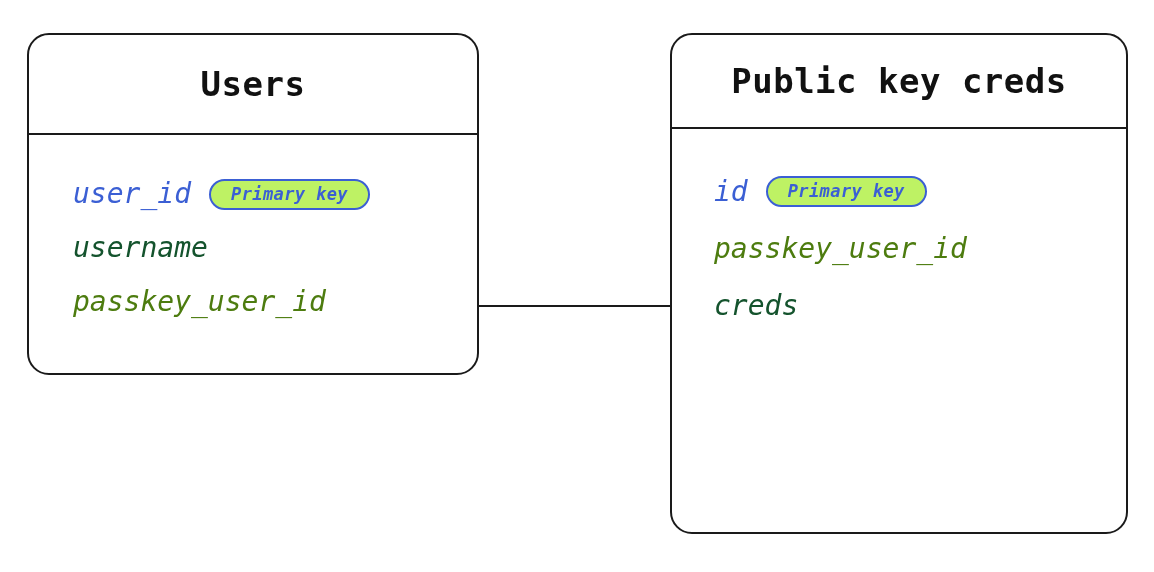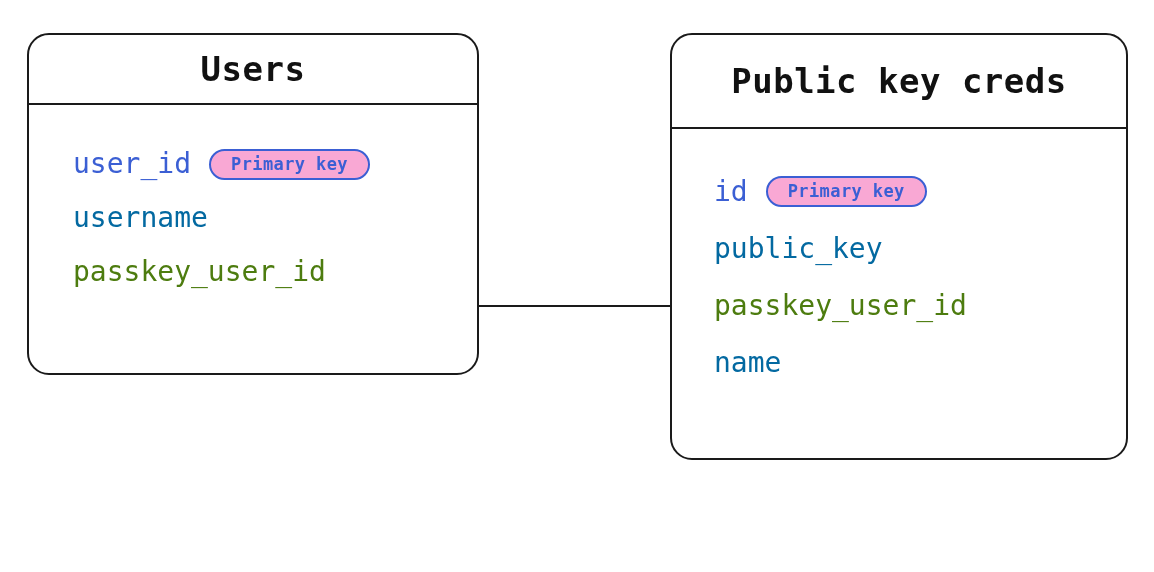--- a/index.html
+++ b/index.html
@@ -60,71 +60,72 @@
   .entity-body {
     box-sizing: border-box;
     width: 100%;
     padding: 0;
   }
 
   .field-row {
     display: flex;
     align-items: center;
     box-sizing: border-box;
+    font-style: italic;
   }
 
   .field-name {
     font-family: "DejaVu Sans Mono", "Liberation Mono", monospace;
     font-size: 28px;
     line-height: 1;
     white-space: nowrap;
     color: #111111;
   }
 
   .field-name.pk   { color: #3b5fd4; }
   .field-name.fk   { color: #4d7c0f; }
-  .field-name.plain{ color: #0369a1; }
+  .field-name.plain{ color: #14532d; }
 
   
   .pk-badge {
     display: inline-flex;
     align-items: center;
     justify-content: center;
     box-sizing: border-box;
     height: 31px;
     padding: 0 20px;
     margin-left: 18px;
     border: 2px solid #3b5fd4;
     border-radius: 999px;
-    background: #f9a8d4;
+    background: #bef264;
     color: #3b5fd4;
     font-family: "DejaVu Sans Mono", "Liberation Mono", monospace;
     font-weight: bold;
     font-size: 17px;
     letter-spacing: 0.4px;
     white-space: nowrap;
     line-height: 1;
   }
 
   
   #entity-users {
     left: 27px;
     top: 33px;
     width: 452px;
     height: 342px;
   }
-  #entity-users .entity-header { height: 70px; }
+  #entity-users .entity-header { height: 100px; }
   #entity-users .entity-body   { padding: 32px 0 0 44px; }
   #entity-users .field-row     { height: 54px; }
 
   #entity-public-key-creds {
     left: 670px;
     top: 33px;
     width: 458px;
-    height: 427px;
+    height: 501px;
   }
   #entity-public-key-creds .entity-header { height: 94px; }
   #entity-public-key-creds .entity-body   { padding: 34px 8px 0 42px; }
   #entity-public-key-creds .field-row     { height: 57px; }
 </style>
 </head>
 <body>
 
 <div id="canvas">
 
@@ -160,30 +161,27 @@
       <span class="entity-title">Public key creds</span>
     </div>
 
     <div class="entity-body">
 
       <div class="field-row">
         <span class="field-name pk">id</span>
         <span class="pk-badge">Primary key</span>
       </div>
 
-      <div class="field-row">
-        <span class="field-name plain">public_key</span>
-      </div>
 
       <div class="field-row">
         <span class="field-name fk">passkey_user_id</span>
       </div>
 
 
       <div class="field-row">
-        <span class="field-name plain">name</span>
+        <span class="field-name plain">creds</span>
       </div>
 
 
     </div>
   </div>
 
 </div>
 
 </body></html>

